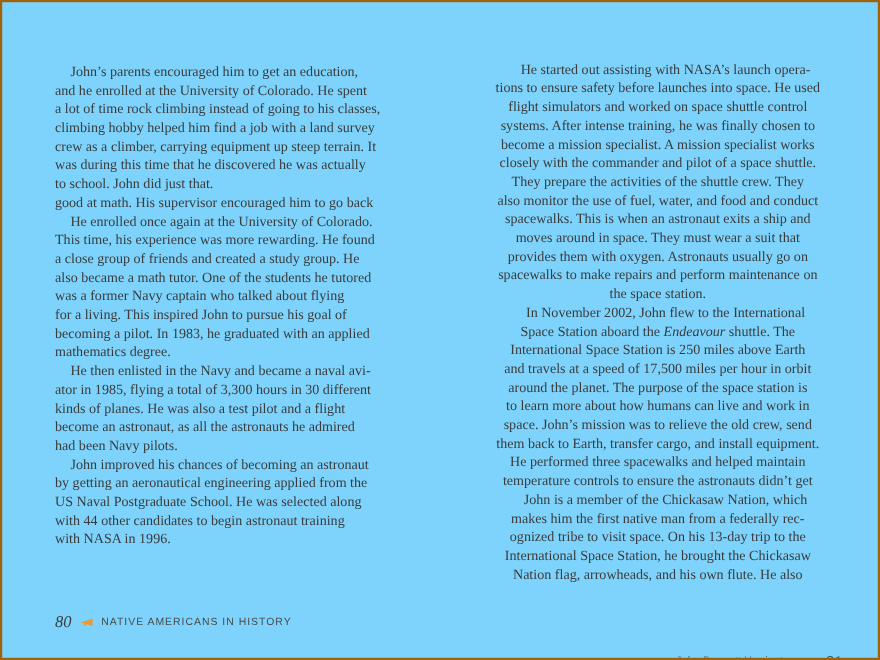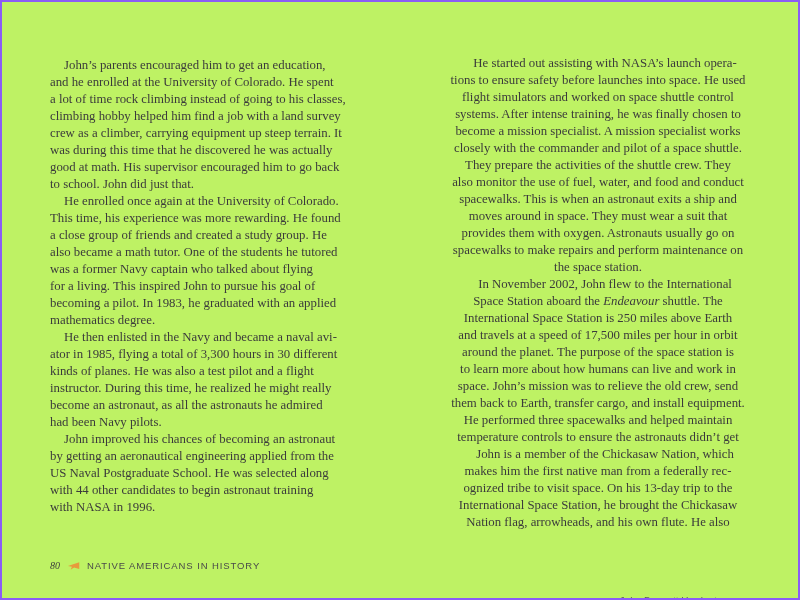--- a/index.html
+++ b/index.html
@@ -1,22 +1,22 @@
 <!DOCTYPE html>
 <html><head>
 <meta charset="utf-8">
 <style>
   html, body { margin: 0; padding: 0; background: #ffffff; }
   .spread {
     position: relative;
     width: 800px;
     height: 600px;
     box-sizing: border-box;
-    background: #bef264;
-    border: 2px solid #8b5cf6;
+    background: #7dd3fc;
+    border: 2px solid #a16207;
     overflow: hidden;
     font-family: "Liberation Serif", "DejaVu Serif", serif;
     color: #3b3b3b;
   }
   .text-col {
     position: absolute;
     font-size: 12.8px;
     line-height: 17px;
     color: #3b3b3b;
   }
@@ -33,21 +33,21 @@
     align-items: center;
     gap: 7px;
     top: 555px;
     height: 18px;
   }
   #footer-left  { left: 48px; }
   #footer-right { right: 33px; margin-top: 36px; }
   .pagenum {
     font-family: "Liberation Serif", serif;
     font-style: italic;
-    font-size: 10px;
+    font-size: 15px;
     color: #3d3d3d;
     line-height: 18px;
   }
   .section-label {
     font-family: "Liberation Sans", sans-serif;
     font-size: 9.5px;
     letter-spacing: 0.9px;
     color: #4a4a4a;
     line-height: 18px;
     white-space: nowrap;
@@ -69,38 +69,37 @@
 
   <section>
     <div id="left-text" class="text-col">
         <div class="para">
           <div class="line">John’s parents encouraged him to get an education,</div>
           <div class="line">and he enrolled at the University of Colorado. He spent</div>
           <div class="line">a lot of time rock climbing instead of going to his classes,</div>
           <div class="line">climbing hobby helped him find a job with a land survey</div>
           <div class="line">crew as a climber, carrying equipment up steep terrain. It</div>
           <div class="line">was during this time that he discovered he was actually</div>
+          <div class="line">to school. John did just that.</div>
           <div class="line">good at math. His supervisor encouraged him to go back</div>
-          <div class="line">to school. John did just that.</div>
         </div>
         <div class="para">
           <div class="line">He enrolled once again at the University of Colorado.</div>
           <div class="line">This time, his experience was more rewarding. He found</div>
           <div class="line">a close group of friends and created a study group. He</div>
           <div class="line">also became a math tutor. One of the students he tutored</div>
           <div class="line">was a former Navy captain who talked about flying</div>
           <div class="line">for a living. This inspired John to pursue his goal of</div>
           <div class="line">becoming a pilot. In 1983, he graduated with an applied</div>
           <div class="line">mathematics degree.</div>
         </div>
         <div class="para">
           <div class="line">He then enlisted in the Navy and became a naval avi-</div>
           <div class="line">ator in 1985, flying a total of 3,300 hours in 30 different</div>
           <div class="line">kinds of planes. He was also a test pilot and a flight</div>
-          <div class="line">instructor. During this time, he realized he might really</div>
           <div class="line">become an astronaut, as all the astronauts he admired</div>
           <div class="line">had been Navy pilots.</div>
         </div>
         <div class="para">
           <div class="line">John improved his chances of becoming an astronaut</div>
           <div class="line">by getting an aeronautical engineering applied from the</div>
           <div class="line">US Naval Postgraduate School. He was selected along</div>
           <div class="line">with 44 other candidates to begin astronaut training</div>
           <div class="line">with NASA in 1996.</div>
         </div>

